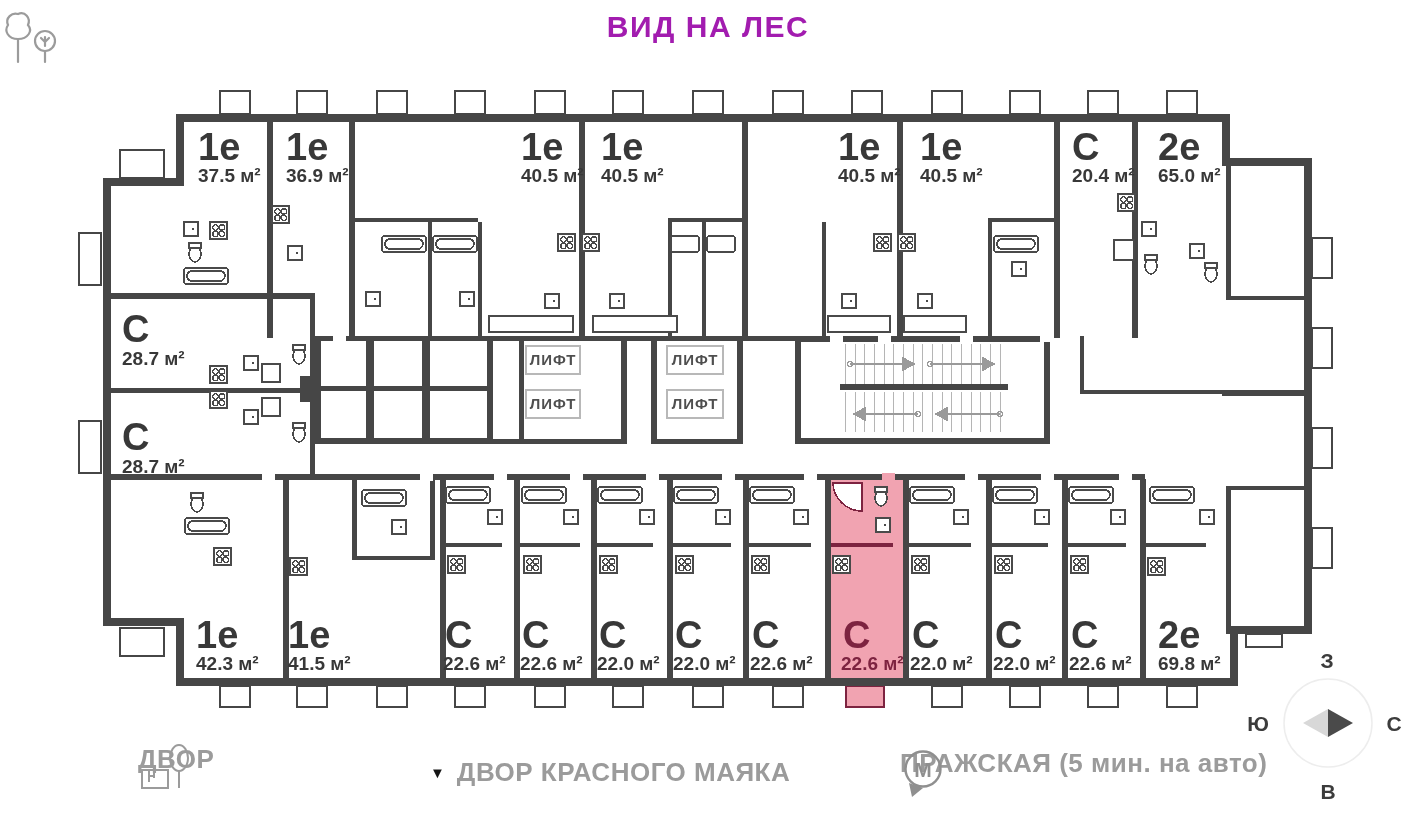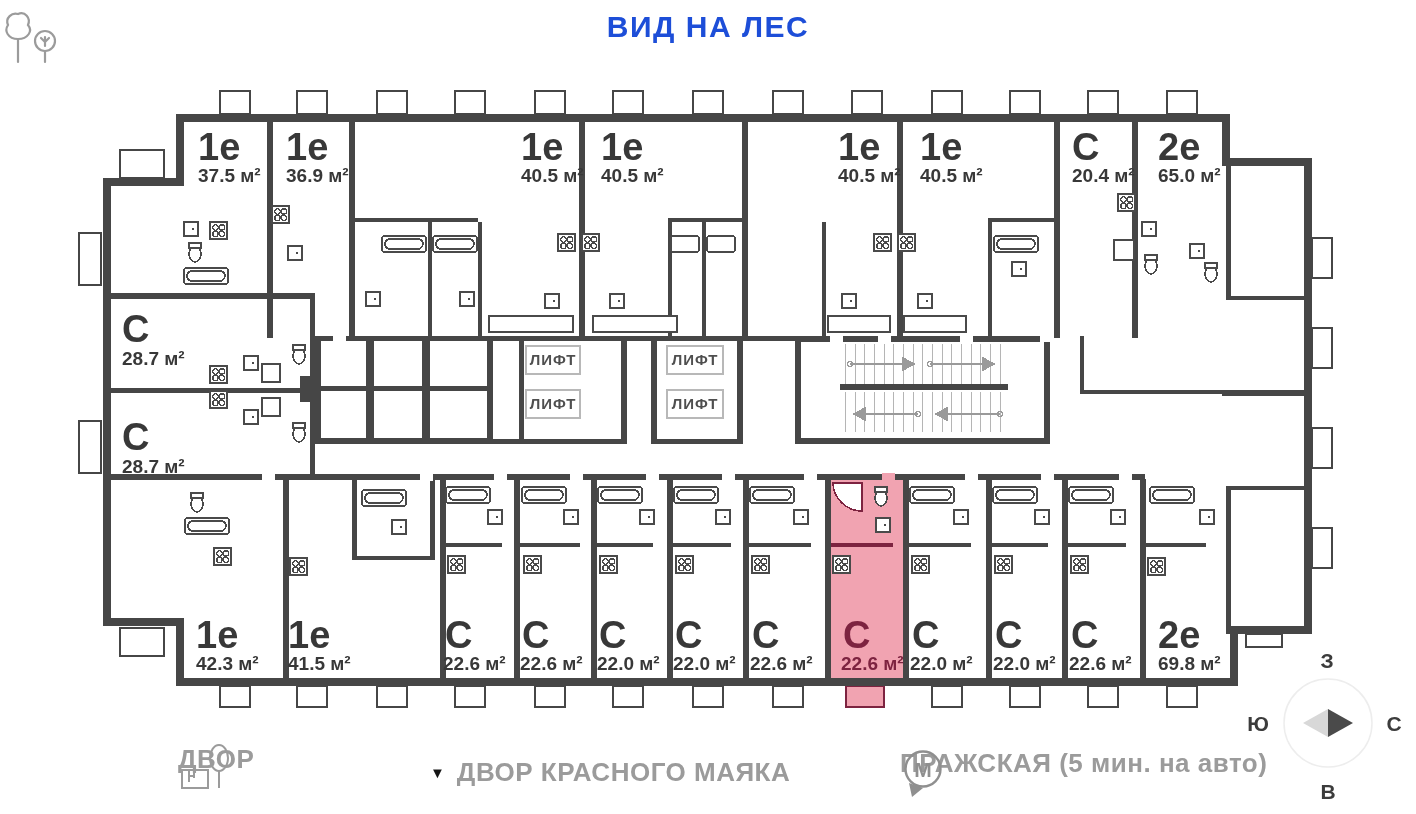--- a/index.html
+++ b/index.html
@@ -1,25 +1,25 @@
 <!DOCTYPE html>
 <html><head>
 <meta charset="utf-8">
 <style>
   html,body{margin:0;padding:0;background:#fff;}
   #stage{position:relative;width:1416px;height:814px;background:#fff;overflow:hidden;
          font-family:"Liberation Sans","DejaVu Sans",sans-serif;}
   
   #hdr{position:absolute;left:0;right:0;top:10px;display:flex;justify-content:center;
-       align-items:center;gap:14px;color:#1d4ed8;}
+       align-items:center;gap:14px;color:#a21caf;}
   #hdr .t{font-size:30px;font-weight:bold;letter-spacing:1.5px;}
   
   .lg{position:absolute;display:flex;align-items:center;gap:12px;color:#9b9b9b;}
   .lg .t{font-size:26px;font-weight:bold;letter-spacing:.5px;white-space:nowrap;}
-  #lg-yard{left:138px;top:744px;margin-left:40px;}
+  #lg-yard{left:138px;top:744px;}
   #lg-street{left:430px;top:757px;}
   #lg-street .mk{color:#141414;font-size:15px;line-height:1;}
   #lg-metro{left:900px;top:748px;}
   
   svg{position:absolute;left:0;top:0;}
   .w{fill:#464646;}
   .wb{fill:#fff;stroke:#464646;stroke-width:2;}
   .fx{fill:#fff;stroke:#4a4a4a;stroke-width:1.6;}
   .fxc{fill:none;stroke:#4a4a4a;stroke-width:1.3;}
   .dot{fill:#4a4a4a;stroke:none;}

